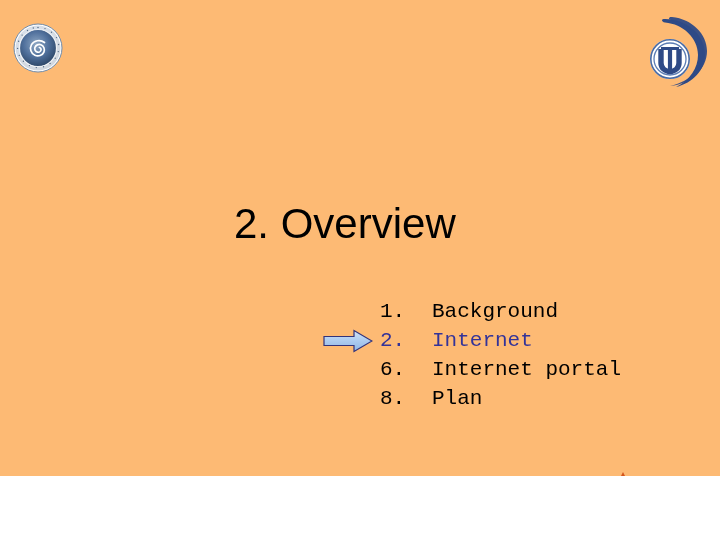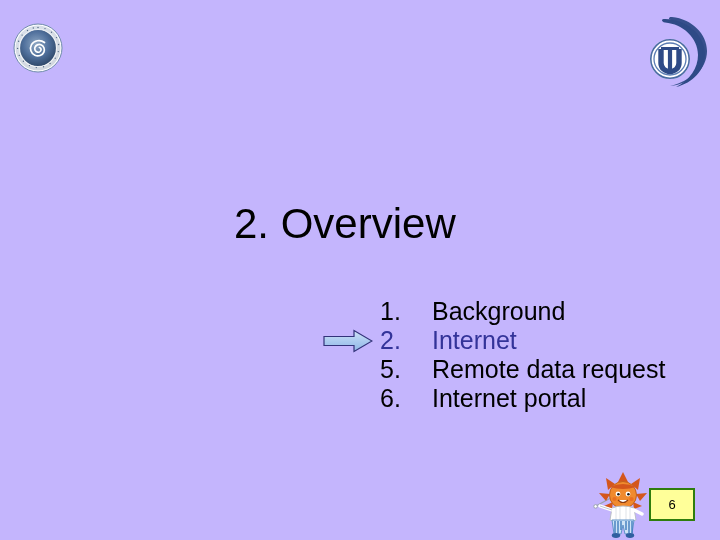--- a/index.html
+++ b/index.html
@@ -8,22 +8,22 @@
     padding: 0;
     background: #ffffff;
   }
   body {
     font-family: "Liberation Sans", sans-serif;
     -webkit-font-smoothing: antialiased;
   }
   #slide {
     position: relative;
     width: 720px;
-    height: 540px;
-    background: #c4b5fd;
+    height: 476px;
+    background: #fdba74;
     overflow: hidden;
   }
 
   
   #seal-logo {
     position: absolute;
     left: 12px;
     top: 22px;
     width: 52px;
     height: 52px;
@@ -57,23 +57,24 @@
   #agenda {
     position: absolute;
     left: 380px;
     top: 297px;
     width: 320px;
   }
   .agenda-row {
     position: relative;
     height: 29px;
     line-height: 29px;
-    font-size: 25px;
+    font-size: 21px;
     color: #000000;
     white-space: nowrap;
+    font-family: Liberation Mono, monospace;
   }
   .agenda-num {
     display: inline-block;
     width: 52px;
     text-align: left;
   }
   .agenda-label {
     display: inline-block;
   }
   .agenda-row.highlight .agenda-num,
@@ -197,29 +198,29 @@
             </linearGradient>
           </defs>
           <path d="M1 7.5 H31 V1.5 L49 12 L31 22.5 V16.5 H1 Z" fill="url(#arrGrad)" stroke="#33337a" stroke-width="1.2" stroke-linejoin="miter"></path>
         </svg>
       </div>
       <span class="agenda-num">2.</span><span class="agenda-label">Internet</span>
     </div>
 
 
 
-    <div class="agenda-row">
-      <span class="agenda-num">5.</span><span class="agenda-label">Remote data request</span>
-    </div>
 
     <div class="agenda-row">
       <span class="agenda-num">6.</span><span class="agenda-label">Internet portal</span>
     </div>
 
 
+    <div class="agenda-row">
+      <span class="agenda-num">8.</span><span class="agenda-label">Plan</span>
+    </div>
 
   </div>
 
   <div id="mascot">
     <svg width="62" height="72" viewBox="0 0 62 72" xmlns="http://www.w3.org/2000/svg">
 
       <path d="M4 38 L26 26" stroke="#9aa3ad" stroke-width="1.4" fill="none"></path>
       <circle cx="3.6" cy="38.4" r="1.8" fill="#ffffff" stroke="#9aa3ad" stroke-width="1"></circle>
 
       <g fill="#d4561c">

